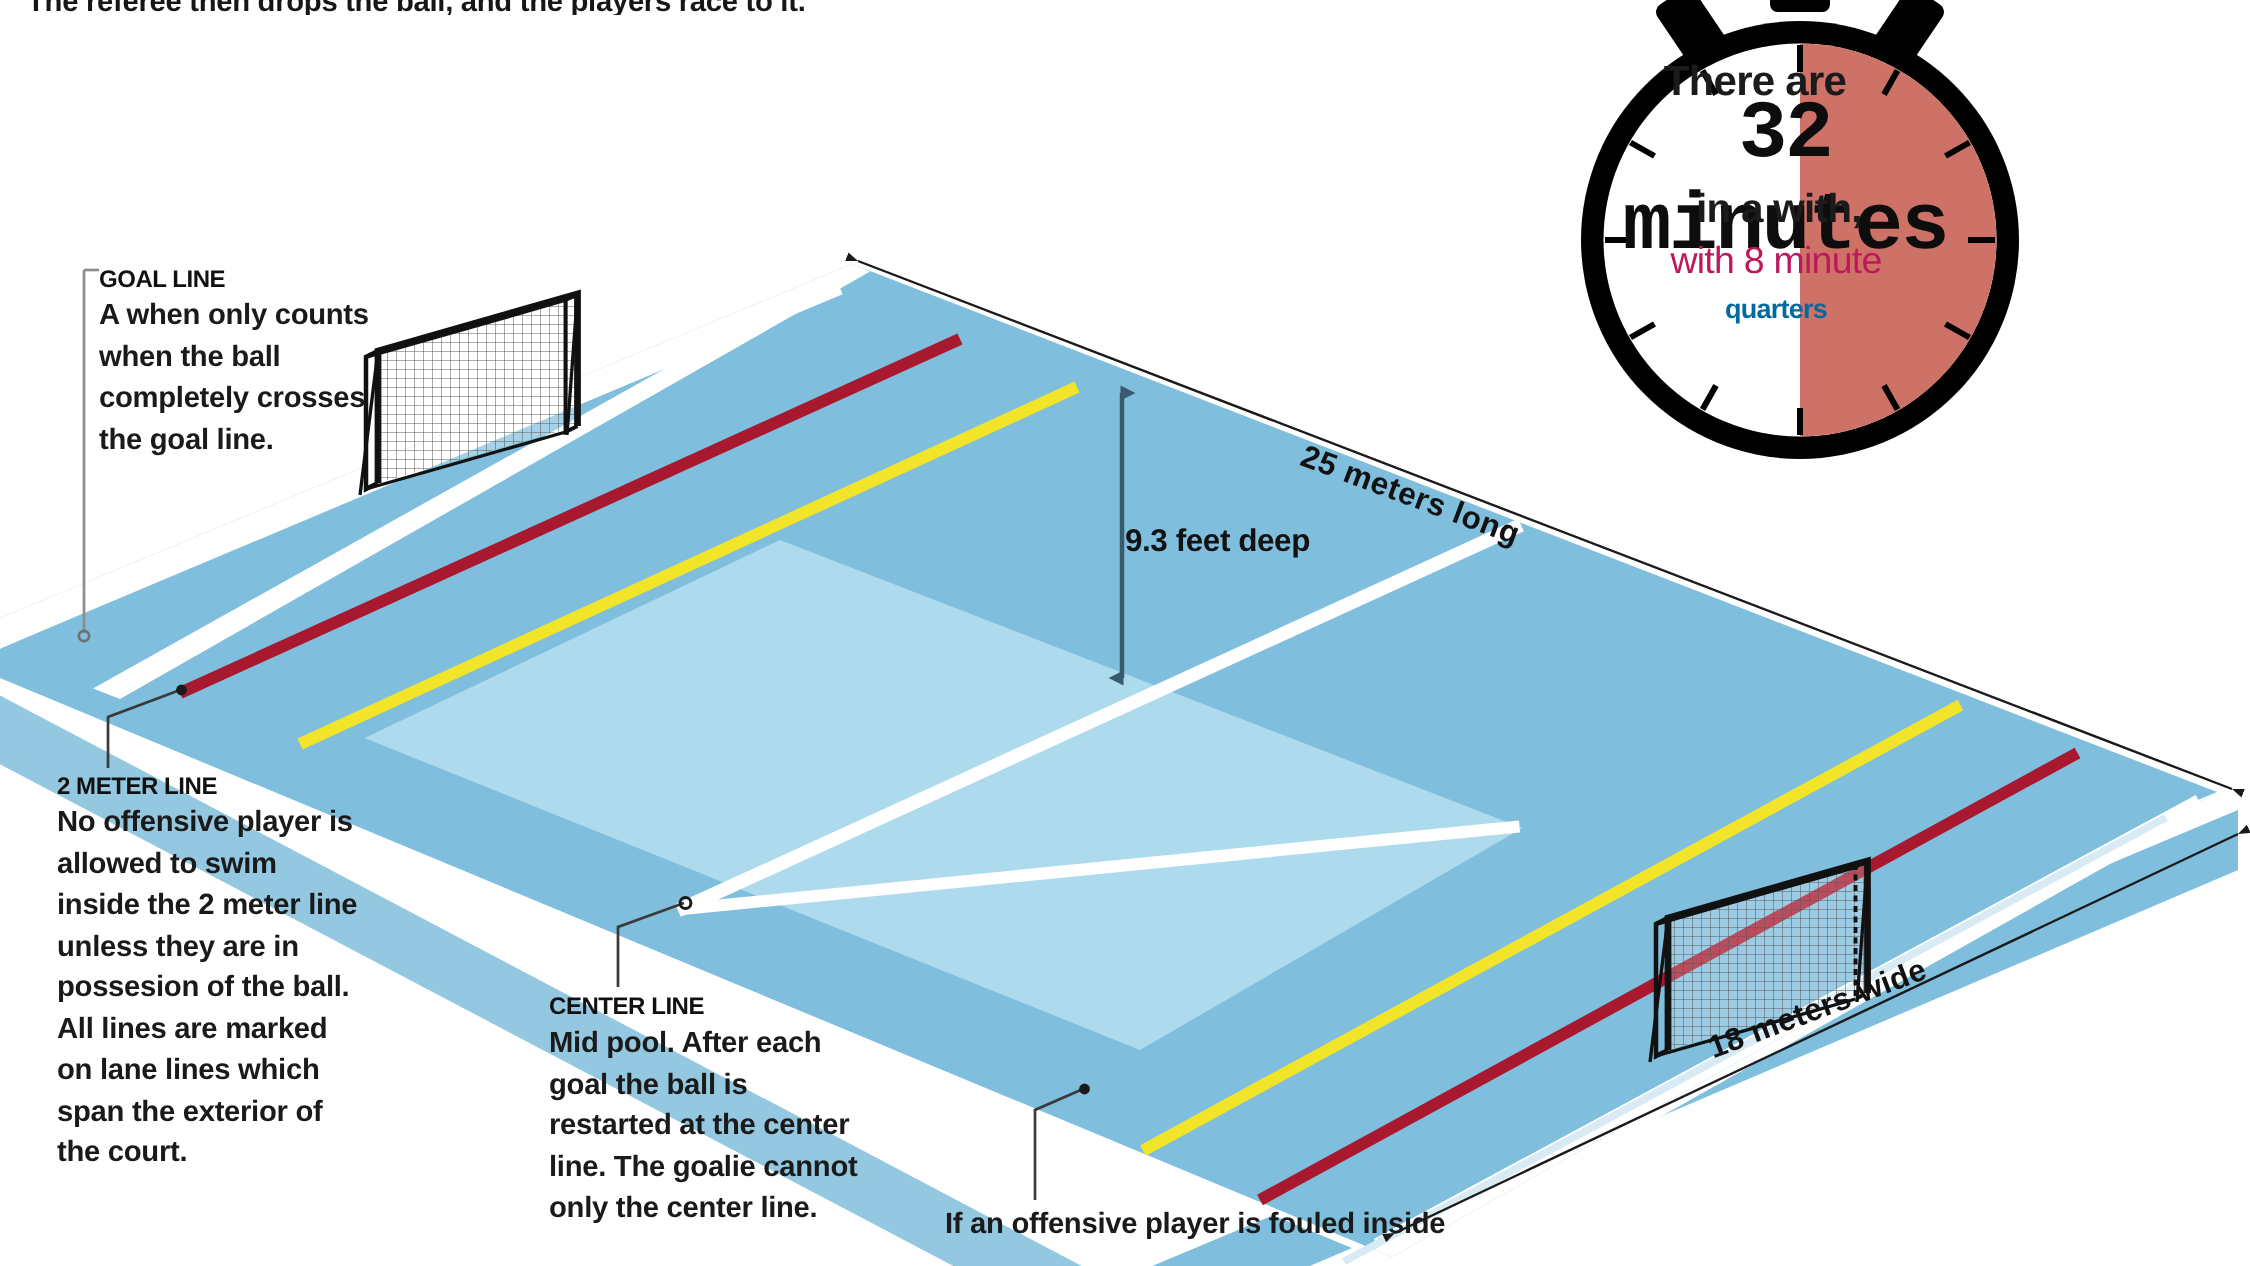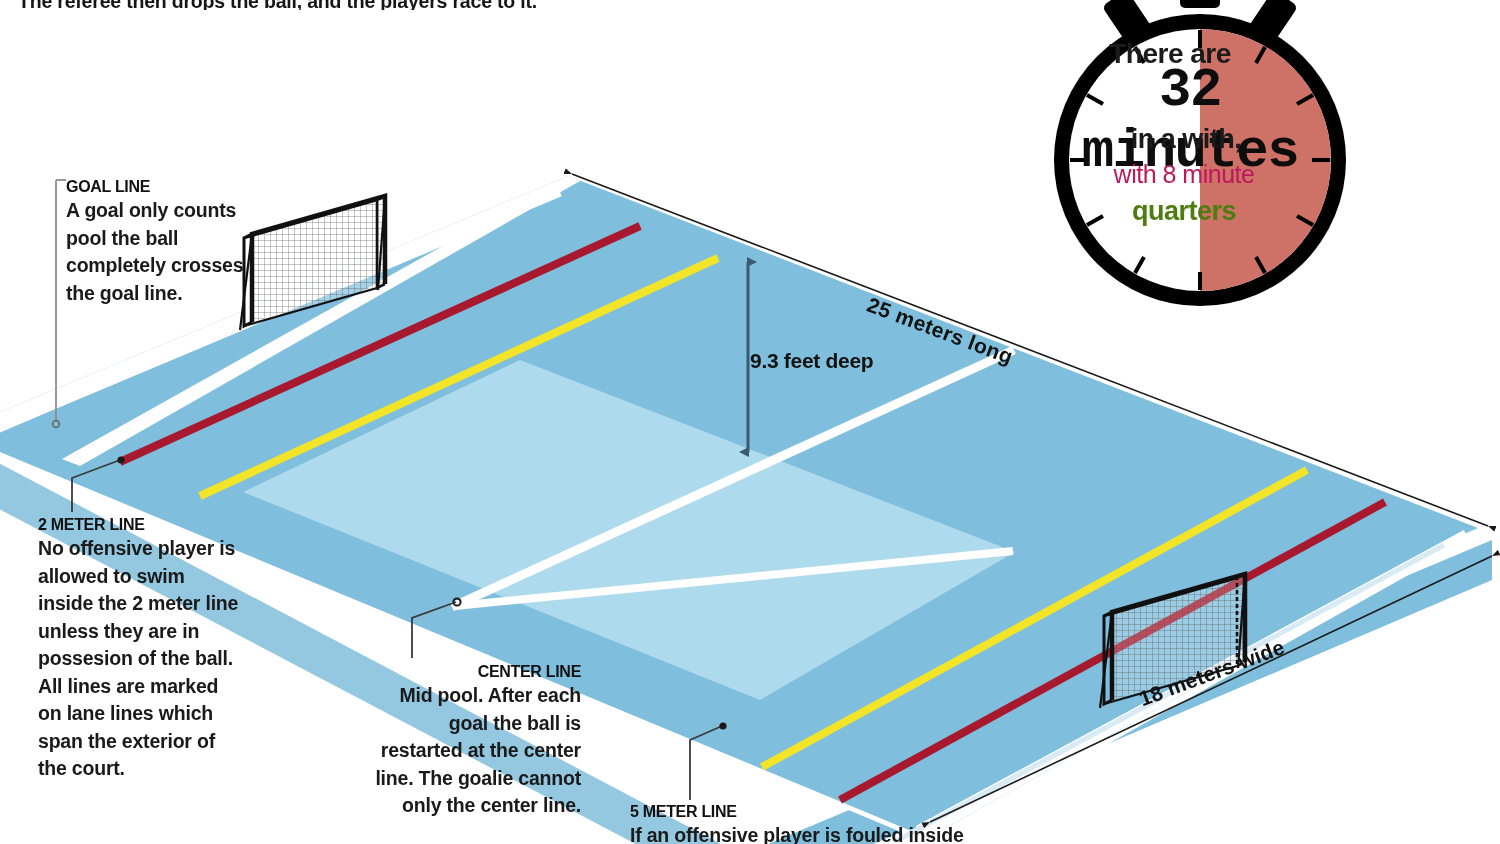--- a/index.html
+++ b/index.html
@@ -26,21 +26,21 @@
     font-size:16px;font-weight:800;letter-spacing:-0.3px;
     margin:0 0 1px 0;color:#111;
   }
   .callout .bd{
     font-size:19.5px;line-height:27.5px;font-weight:600;
     letter-spacing:-0.2px;color:#1a1a1a;margin:0;
   }
 
   #callout-goal-line{left:66px;top:178px;width:200px;}
   #callout-2m{left:38px;top:516px;width:205px;}
-  #callout-center{left:366px;top:663px;width:215px;text-align:right;}
+  #callout-center{left:366px;top:663px;width:215px;}
   #callout-5m{left:630px;top:803px;width:430px;}
   #callout-5m .bd{white-space:nowrap;}
 
   
   .dimtext{position:absolute;font-weight:700;color:#121212;}
   #dim-depth{left:750px;top:349px;font-size:21px;letter-spacing:-0.3px;}
   #dim-long{
     left:868px;top:292px;font-size:21px;letter-spacing:0.4px;
     transform:rotate(20.5deg);transform-origin:0 50%;
   }
@@ -57,21 +57,21 @@
   }
   #stopwatch .l1{position:absolute;left:0;top:100px;width:260px;
     font-size:28px;font-weight:600;letter-spacing:-0.5px;color:#1b1b1b;}
   #stopwatch .l2{position:absolute;left:0;top:122px;width:300px;
     font-size:54px;font-weight:800;letter-spacing:-1.5px;color:#0d0d0d;font-family:Liberation Mono, monospace;}
   #stopwatch .l3{position:absolute;left:6px;top:186px;width:280px;
     font-size:27px;font-weight:600;letter-spacing:-0.5px;color:#1b1b1b;}
   #stopwatch .l4{position:absolute;left:0;top:222px;width:288px;
     font-size:25px;font-weight:400;letter-spacing:-0.5px;color:#be185d;}
   #stopwatch .l5{position:absolute;left:4px;top:258px;width:280px;
-    font-size:27px;font-weight:600;letter-spacing:-0.5px;color:#4d7c0f;}
+    font-size:18px;font-weight:600;letter-spacing:-0.5px;color:#0369a1;}
 </style>
 </head>
 <body>
 
 <div class="stage">
 
   <svg id="pool-svg" width="1500" height="844" viewBox="0 0 1500 844" style="position:absolute;left:0;top:0;">
 
     <defs>
       <pattern id="netmesh" width="6" height="6" patternUnits="userSpaceOnUse">
@@ -192,35 +192,34 @@
   </svg>
 
   <div id="intro">
     <div class="clip" style="height:24px;">
       <p>The referee then drops the ball, and the players race to it.</p>
     </div>
   </div>
 
   <div class="callout" id="callout-goal-line">
     <p class="hd">GOAL LINE</p>
-    <p class="bd">A goal only counts pool the ball completely crosses the goal line.</p>
+    <p class="bd">A when only counts when the ball completely crosses the goal line.</p>
   </div>
 
   <div class="callout" id="callout-2m">
     <p class="hd">2 METER LINE</p>
     <p class="bd">No offensive player is allowed to swim inside the 2 meter line unless they are in possesion of the ball.  All lines are marked on lane lines which span the exterior of the court.</p>
   </div>
 
   <div class="callout" id="callout-center">
     <p class="hd">CENTER LINE</p>
     <p class="bd">Mid pool. After each goal the ball is restarted at the center line. The goalie cannot only the center line.</p>
   </div>
 
   <div class="callout" id="callout-5m">
-    <p class="hd">5 METER LINE</p>
     <p class="bd">If an offensive player is fouled inside</p>
   </div>
 
   <div class="dimtext" id="dim-depth">9.3 feet deep</div>
   <div class="dimtext" id="dim-long">25 meters long</div>
   <div class="dimtext" id="dim-wide">18 meters wide</div>
 
   <div id="stopwatch">
     <svg width="320" height="380" viewBox="0 0 320 380">
 

